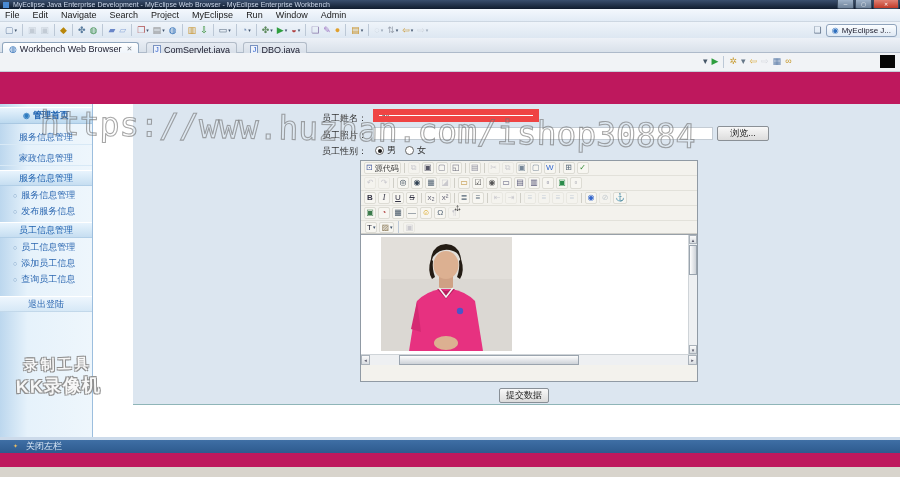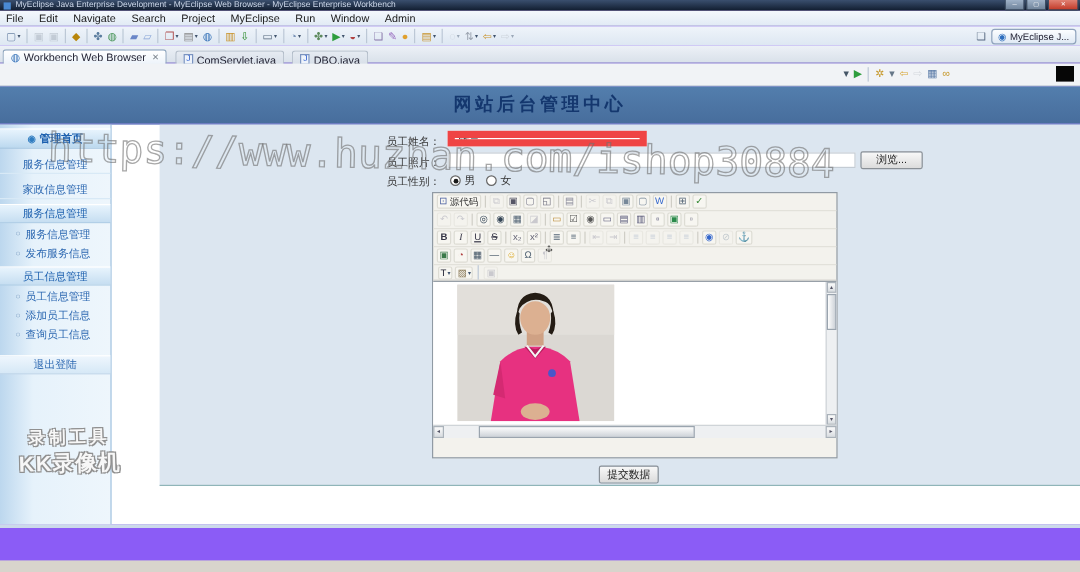--- a/index.html
+++ b/index.html
@@ -1,16 +1,16 @@
 <!DOCTYPE html>
 <html><head>
 <meta charset="utf-8">
 <style>
   html,body{margin:0;padding:0;}
-  .stage{position:relative;width:900px;height:477px;background:#8b5cf6;overflow:hidden;
+  .stage{position:relative;width:900px;height:477px;background:#be185d;overflow:hidden;
          font-family:"Liberation Sans",sans-serif;-webkit-font-smoothing:antialiased;}
 
   
   .titlebar{position:absolute;top:0;left:0;right:0;height:9px;
     background:linear-gradient(#3a4f6e,#101c2e);color:#cdd8ea;font-size:7px;line-height:9px;
     padding-left:13px;box-sizing:border-box;white-space:nowrap;}
   .app-icon{position:absolute;left:3px;top:2px;width:6px;height:6px;background:#4a8ad4;border:1px solid #1c3least;}
   .win-controls{position:absolute;right:1px;top:0;display:flex;gap:1px;z-index:5;}
   .win-btn{width:17px;height:9px;font-size:5px;line-height:8px;text-align:center;color:#fff;
     background:linear-gradient(#9fb2c8,#6e8299);border:1px solid #3c4c60;border-top:none;
@@ -341,23 +341,20 @@
         <span class="ticon">
           <span class="tg" style="color: rgb(92, 124, 168);">▦</span>
         </span>
         <span class="ticon">
           <span class="tg" style="color: rgb(199, 154, 46);">∞</span>
         </span>
       </span>
     <span class="black-box"></span>
   </div>
 
-  <div class="banner">
-    <span class="banner-title">网站后台管理中心</span>
-  </div>
 
   <div class="content">
 
     <div class="sidebar" id="sidebar-menu">
         <div class="sb-main">
           <span class="sb-ico">◉</span>
           <span>管理首页</span>
         </div>
         <div class="sb-link"><span>服务信息管理</span></div>
         <div class="sb-link"><span>家政信息管理</span></div>
@@ -634,20 +631,24 @@
           <span>↕</span>
       </span>
 
       <span class="submit-btn">提交数据</span>
 
       <div class="right-border"></div>
     </div>
   </div>
 
   <div class="gapstrip"></div>
+  <div class="footerbar">
+    <span class="footer-ico">✦</span>
+    <span>关闭左栏</span>
+  </div>
   <div class="bottomstrip"></div>
 
   <div class="wm-url">https://www.huzhan.com/ishop30884</div>
   <div class="wm-kk">
     <div class="l1">录制工具</div>
     <div class="l2">KK录像机</div>
   </div>
 </div>
 
 </body></html>

